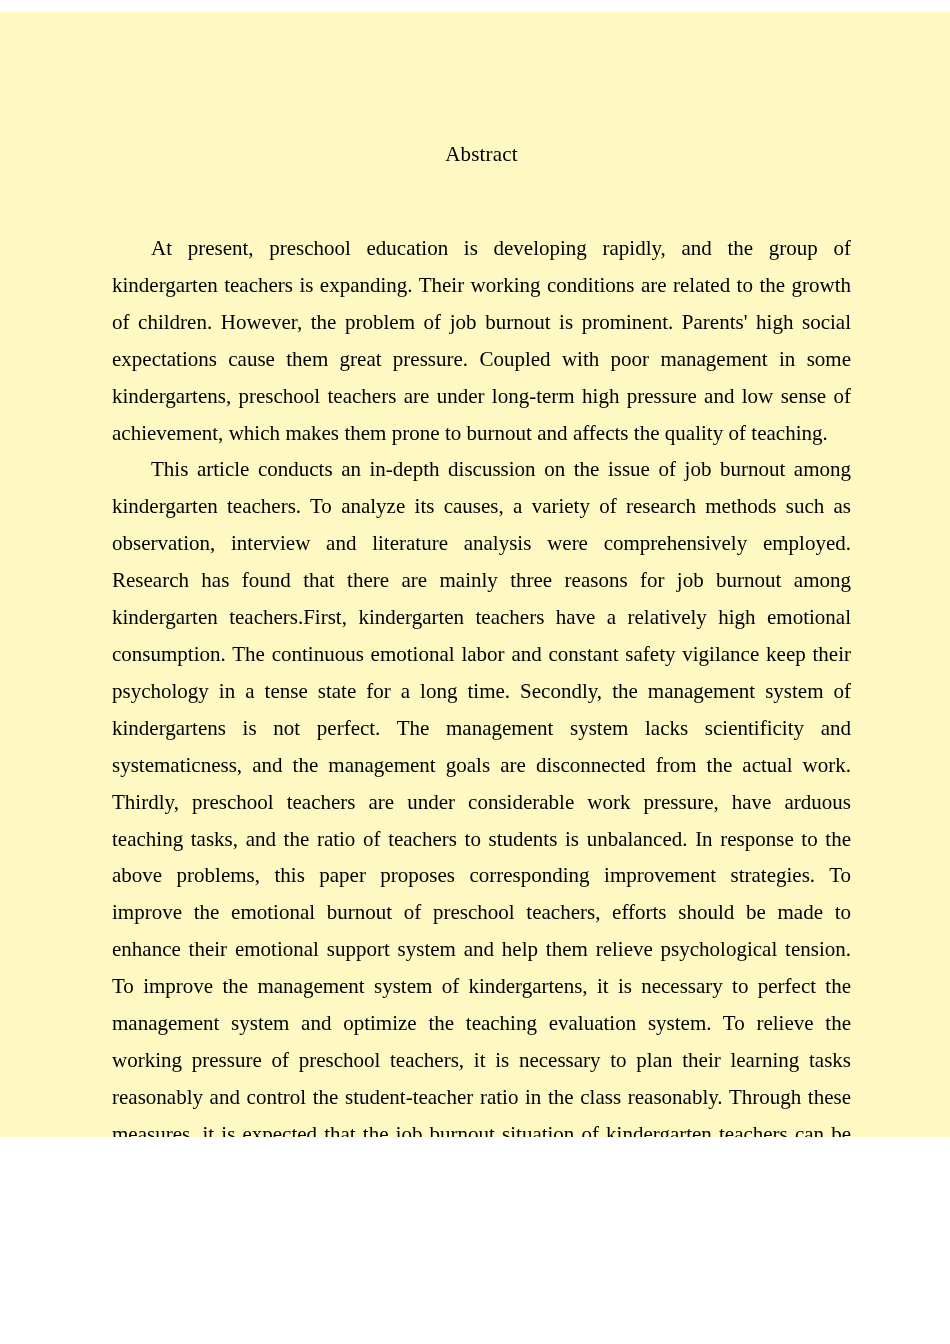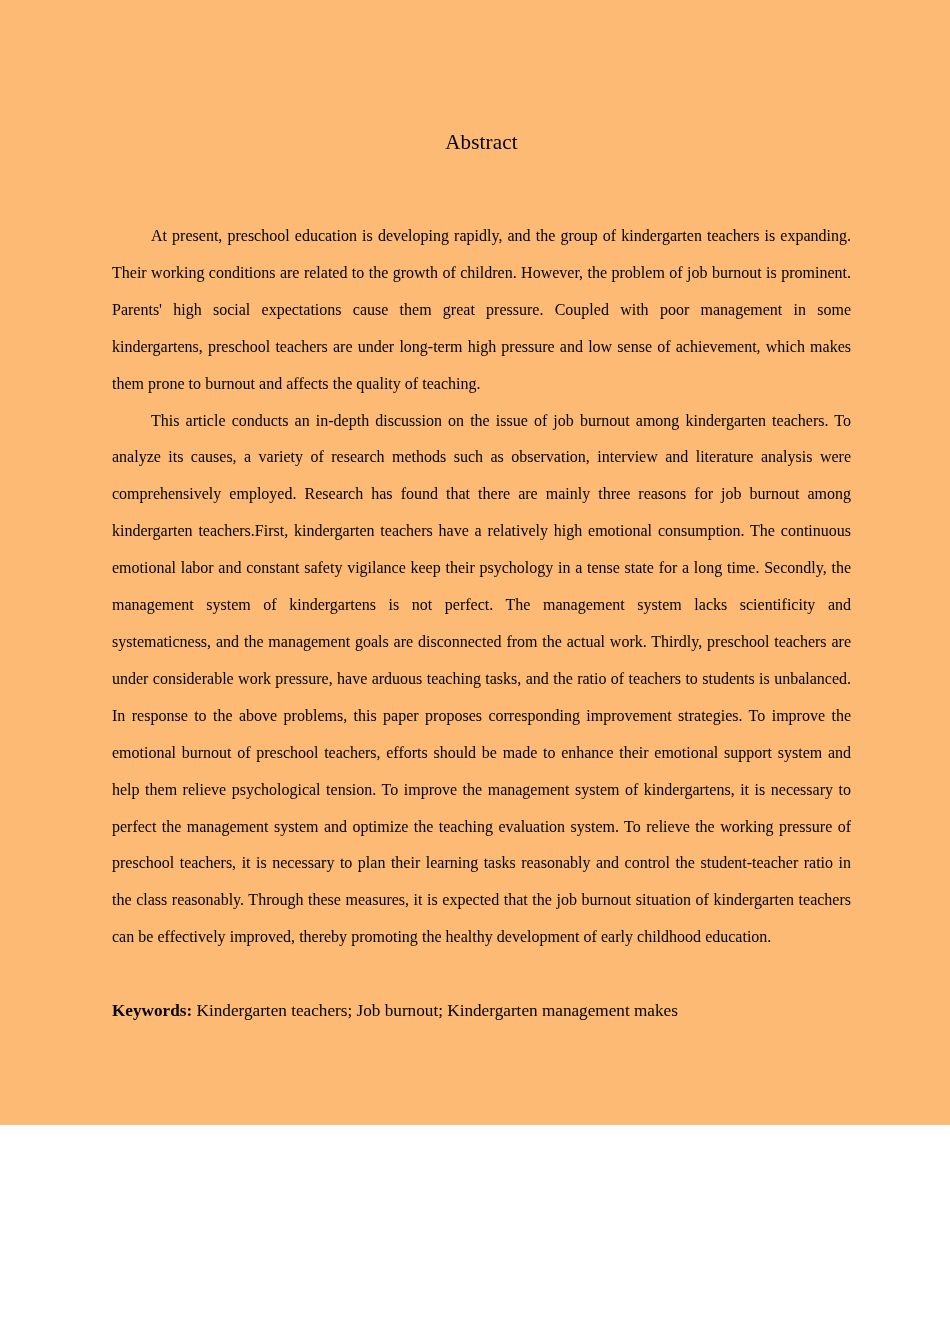--- a/index.html
+++ b/index.html
@@ -4,22 +4,22 @@
 <style>
   html, body {
     margin: 0;
     padding: 0;
     background: #ffffff;
   }
   .page {
     position: relative;
     width: 950px;
     height: 1125px;
-    background: #fdba74;
-    margin: 0 auto;
+    background: #fef9c3;
+    margin: 12px auto;
     overflow: hidden;
     font-family: "Liberation Serif", "DejaVu Serif", serif;
     color: #000000;
     -webkit-font-smoothing: antialiased;
   }
   .content {
     position: absolute;
     left: 112px;
     top: 0;
     width: 739px;
@@ -30,21 +30,21 @@
     font-weight: normal;
     line-height: 28px;
     margin: 0;
     padding-top: 128px;
     letter-spacing: 0.2px;
   }
   .title-gap {
     height: 62px;
   }
   .para {
-    font-size: 16px;
+    font-size: 21px;
     line-height: 36.9px;
     text-align: justify;
     text-justify: inter-word;
     margin: 0;
     text-indent: 39px;
     hyphens: none;
     word-spacing: 0.1px;
   }
   .keywords-gap {
     height: 37px;

